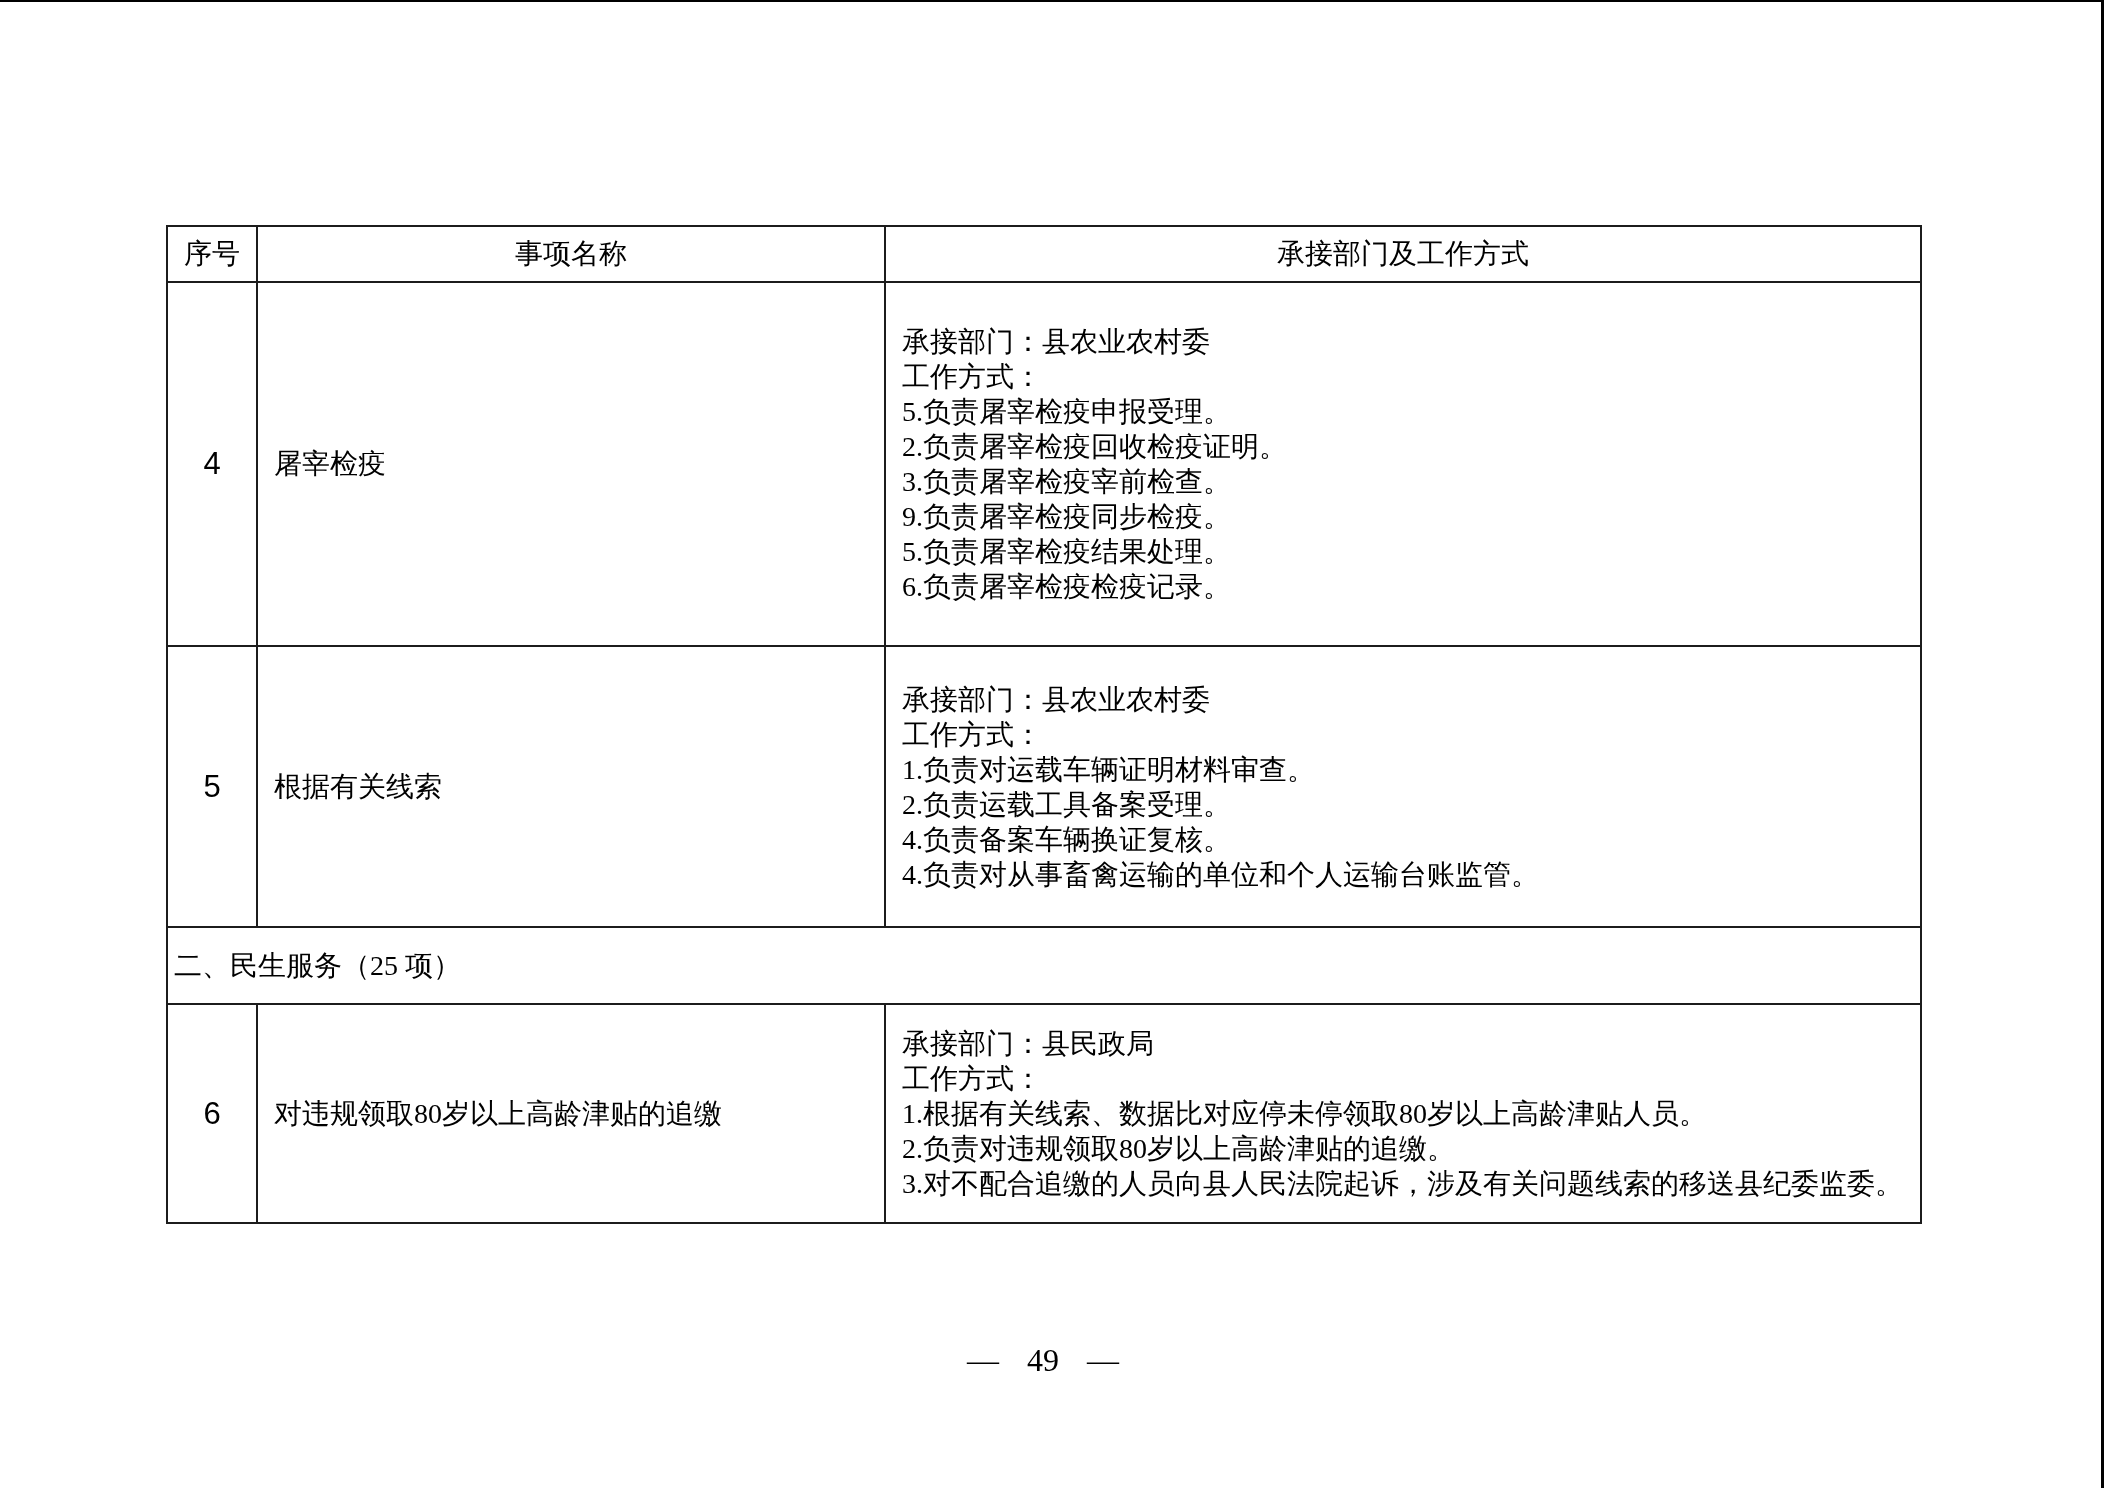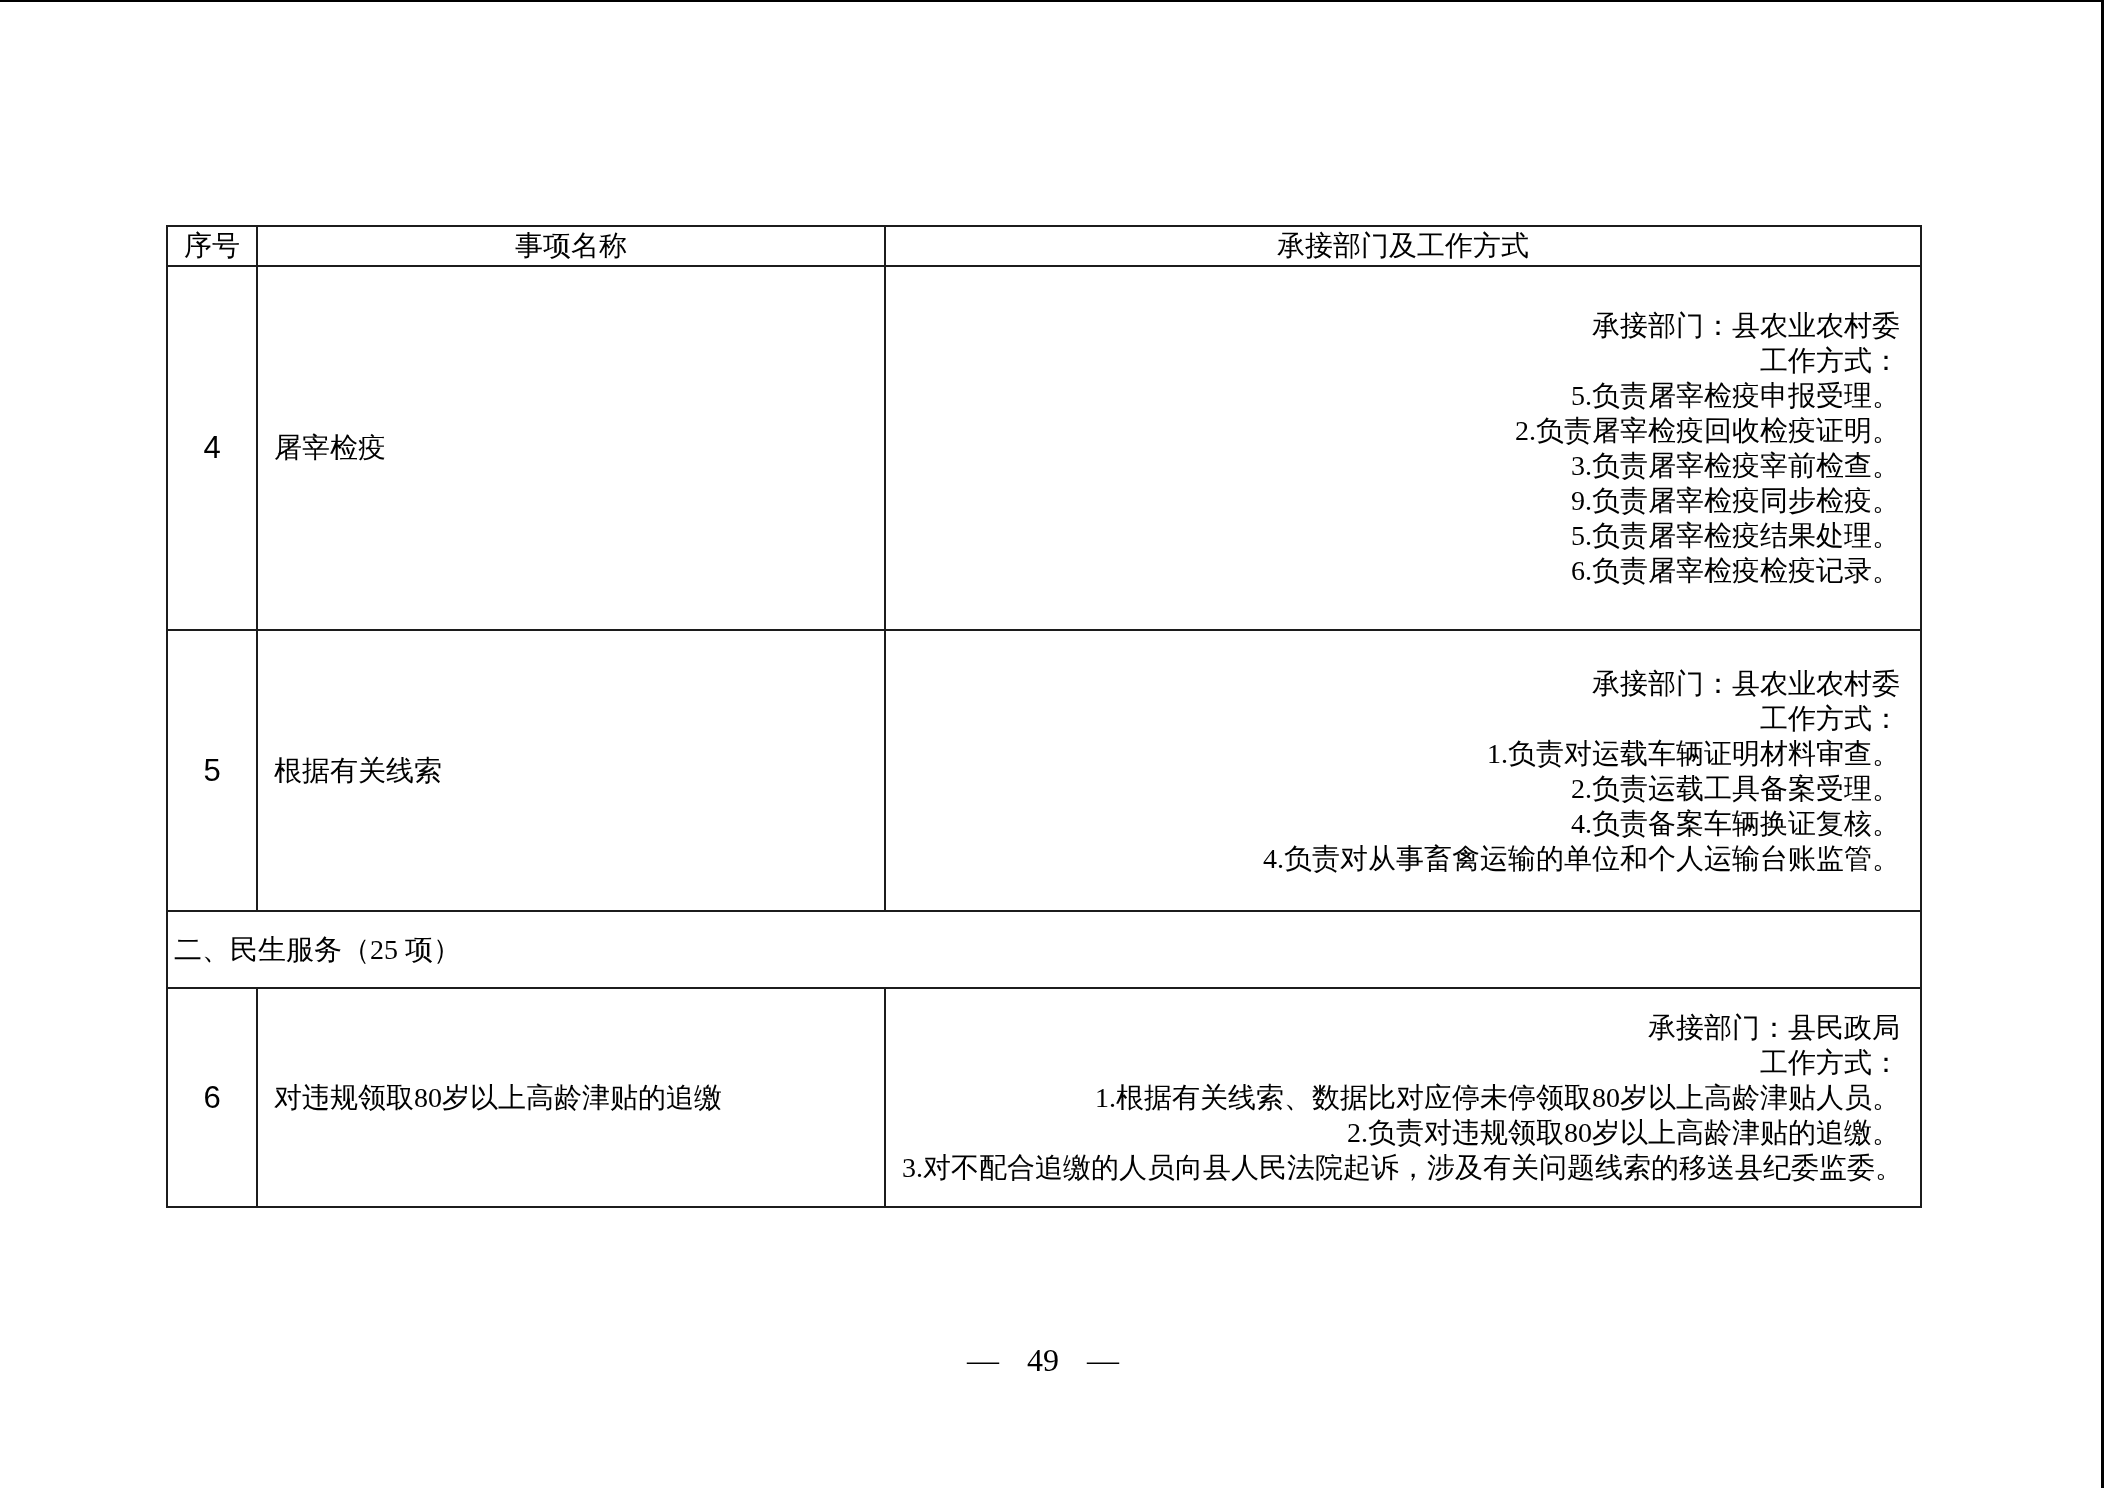--- a/index.html
+++ b/index.html
@@ -20,42 +20,42 @@
     position: absolute; left: 166px; top: 225px;
     width: 1754px;
     border-collapse: collapse; table-layout: fixed;
   }
   .doc-table th, .doc-table td {
     border: 2px solid #1c1c1c;
     vertical-align: middle;
     background: #fff;
   }
   .header-row th {
-    height: 40px;
+    height: 56px;
     font-weight: normal;
     font-size: 28px;
     text-align: center;
   }
   .row-item-4 { height: 364px; }
   .row-item-5 { height: 281px; }
   .row-item-6 { height: 219px; }
   .section-row td { height: 77px; font-size: 28px; padding-left: 6px; text-align: left; }
 
   .cell-no {
     text-align: center;
     font-size: 31px;
     font-family: "Liberation Sans", "DejaVu Sans", sans-serif;
   }
   .cell-name {
     text-align: left;
     padding-left: 16px; padding-right: 24px;
     font-size: 28px;
   }
   .cell-detail {
-    text-align: right;
+    text-align: left;
     padding-left: 16px; padding-right: 20px;
     font-size: 28px;
   }
   .cell-detail .line { line-height: 35px; white-space: nowrap; }
 
   .page-number {
     position: absolute; top: 1342px; left: 166px; width: 1754px;
     display: flex; justify-content: center; align-items: center; gap: 28px;
     font-size: 32px;
   }

